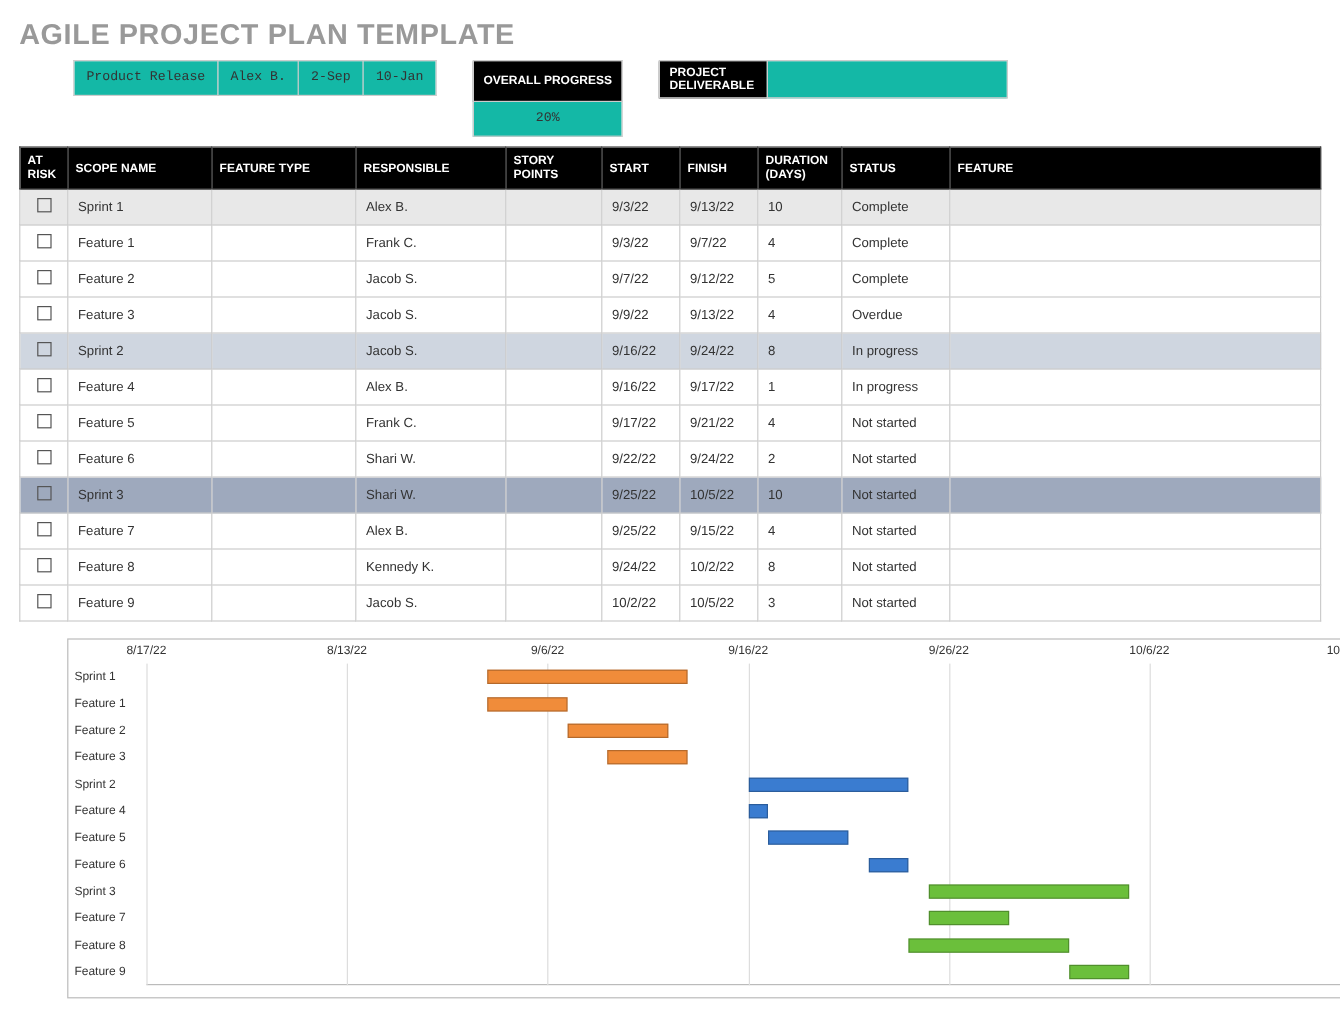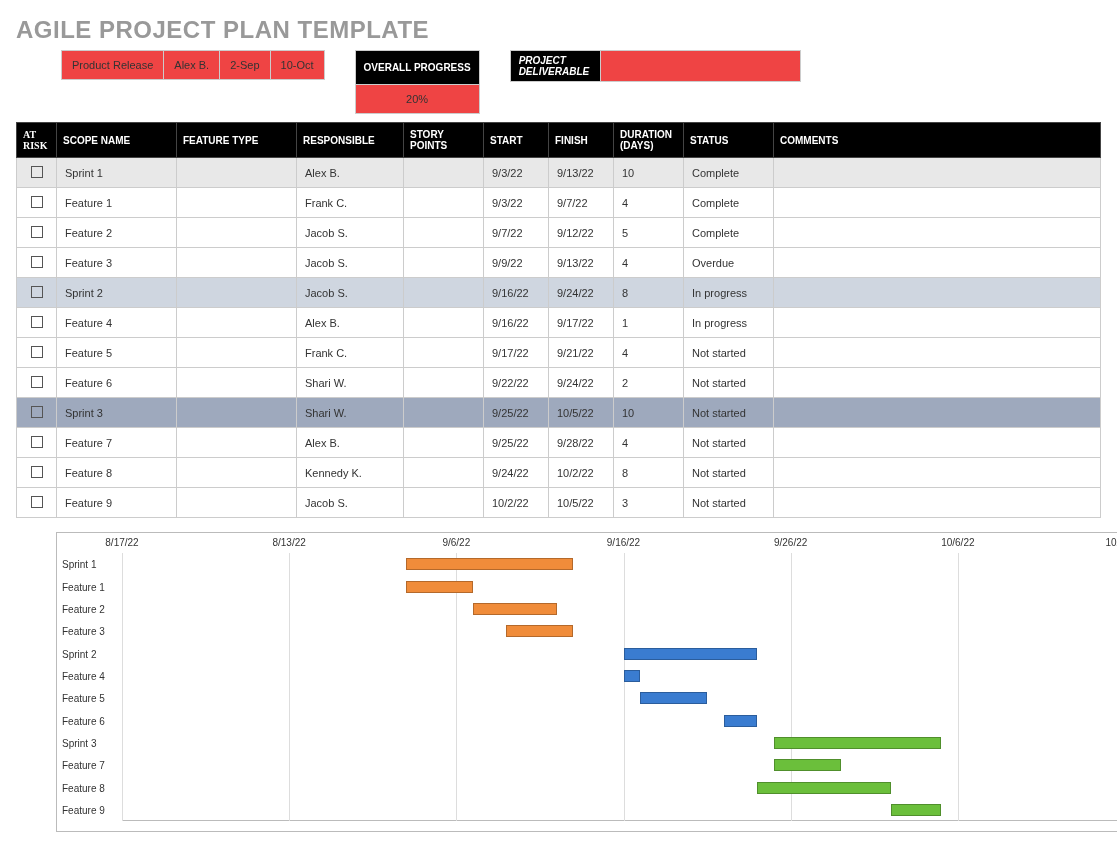--- a/index.html
+++ b/index.html
@@ -29,46 +29,46 @@
     text-align: center;
     font-size: 11px;
   }
   .info-table th {
     background: #000;
     color: #fff;
     font-weight: bold;
     height: 34px;
     vertical-align: middle;
   }
-  .info-table td { background:#ef4444; height:28px; }
+  .info-table td { background:#14b8a6; height:28px;font-family:Liberation Mono, monospace; }
   .gap { width: 30px; }
   .dbl th { height:17px; padding:4px 8px; line-height:1.1; font-size:10px; }
-  .deliv-table th { text-align:left; width:90px;font-style:italic; }
+  .deliv-table th { text-align:left; width:90px; }
   .deliv-table td { width:200px; text-align:left; }
 
   
   .task-table { width: 100%; margin-bottom: 14px; }
   .task-table th {
     background:#000; color:#fff; font-size:10px; font-weight:bold;
     text-align:left; padding:6px 6px; border:1px solid #444;
     vertical-align:middle; line-height:1.1;
   }
   .task-table td {
     border:1px solid #ccc; padding:6px 8px; font-size:11px; height:30px;
     vertical-align:middle; background:#fff;
   }
   .task-table .chk { width:40px; text-align:center; }
   .task-table .chk span {
     display:inline-block; width:12px; height:12px; border:1.5px solid #555;
   }
   .sprint1 td { background:#e8e8e8; }
   .sprint2 td { background:#cfd6e0; }
   .sprint3 td { background:#9ea9bd; }
-  .col-atrisk{width:40px;font-family:Liberation Serif, serif;} .col-task{width:120px;} .col-ftype{width:120px;}
-  .col-resp{width:107px;} .col-sp{width:80px;} .col-start{width:65px;}
+  .col-atrisk{width:40px;} .col-task{width:120px;} .col-ftype{width:120px;}
+  .col-resp{width:125px;} .col-sp{width:80px;} .col-start{width:65px;}
   .col-finish{width:65px;} .col-dur{width:70px;margin-top:40px;} .col-status{width:90px;}
 
   
   .gantt {
     border:1px solid #bbb; position:relative; height:300px; width:100%;
     padding: 20px 15px 10px 65px;
     margin-left: 40px;
   }
   .gantt-plot { position:relative; width:100%; height:100%; }
   .tick { position:absolute; top:-16px; font-size:10px; color:#333; transform:translateX(-50%); }
@@ -82,21 +82,21 @@
 
 <h1>AGILE PROJECT PLAN TEMPLATE</h1>
 
 <div class="info-wrap">
   <table class="info-table">
     <tbody>
     <tr>
       <td>Product Release</td>
       <td>Alex B.</td>
       <td>2-Sep</td>
-      <td>10-Oct</td>
+      <td>10-Jan</td>
     </tr>
   </tbody>
     </table>
   <div class="gap"></div>
   <table class="info-table dbl">
     <tbody>
         <tr>
           <th rowspan="1" style="height:34px;">OVERALL PROGRESS</th>
         </tr>
     <tr>
@@ -120,21 +120,21 @@
     <tr>
       <th class="col-atrisk">AT RISK</th>
       <th class="col-task">SCOPE NAME</th>
       <th class="col-ftype">FEATURE TYPE</th>
       <th class="col-resp">RESPONSIBLE</th>
       <th class="col-sp">STORY POINTS</th>
       <th class="col-start">START</th>
       <th class="col-finish">FINISH</th>
       <th class="col-dur">DURATION (DAYS)</th>
       <th class="col-status">STATUS</th>
-      <th>COMMENTS</th>
+      <th>FEATURE</th>
     </tr>
   </thead>
   <tbody id="task-body">
       <tr class="sprint1">
         <td class="chk"><span></span></td>
         <td>Sprint 1</td>
         <td></td>
         <td>Alex B.</td>
         <td></td>
         <td>9/3/22</td>
@@ -239,21 +239,21 @@
         <td>Not started</td>
         <td></td>
       </tr>
       <tr class="">
         <td class="chk"><span></span></td>
         <td>Feature 7</td>
         <td></td>
         <td>Alex B.</td>
         <td></td>
         <td>9/25/22</td>
-        <td>9/28/22</td>
+        <td>9/15/22</td>
         <td>4</td>
         <td>Not started</td>
         <td></td>
       </tr>
       <tr class="">
         <td class="chk"><span></span></td>
         <td>Feature 8</td>
         <td></td>
         <td>Kennedy K.</td>
         <td></td>

